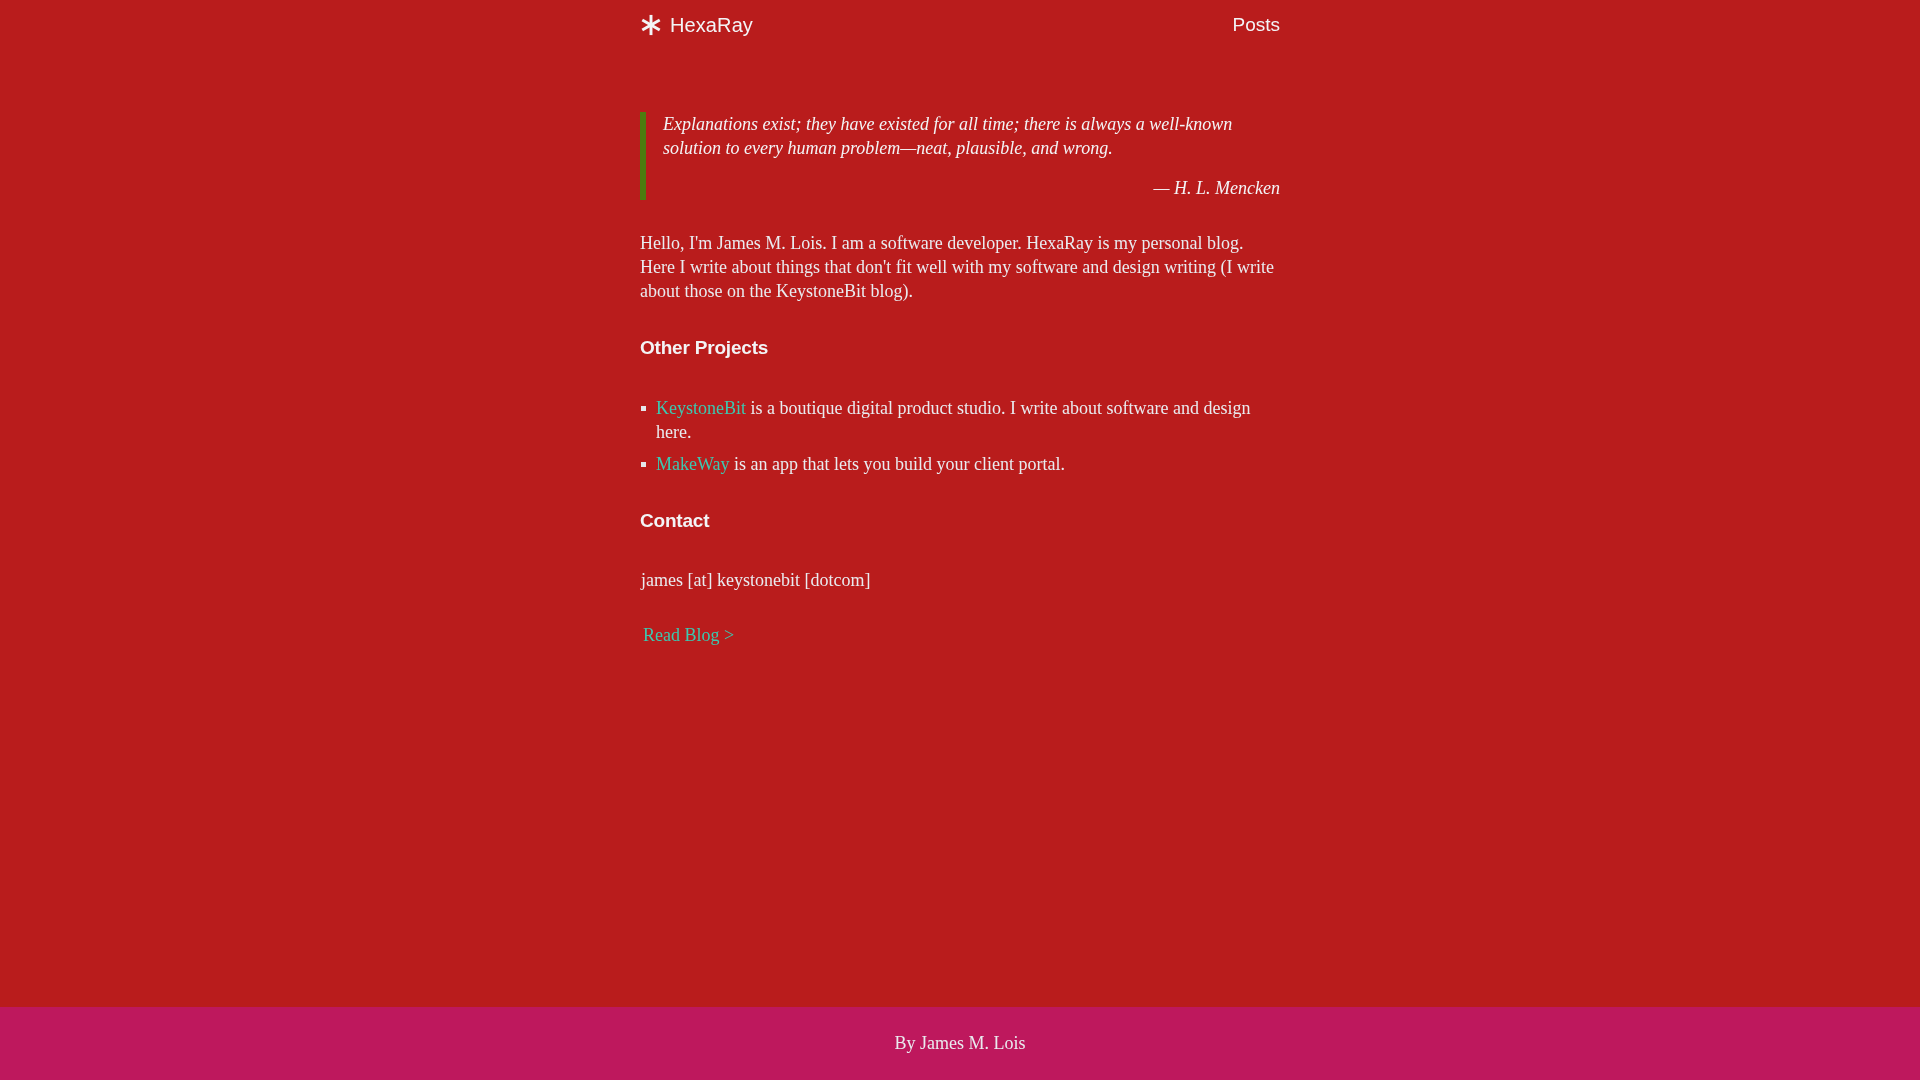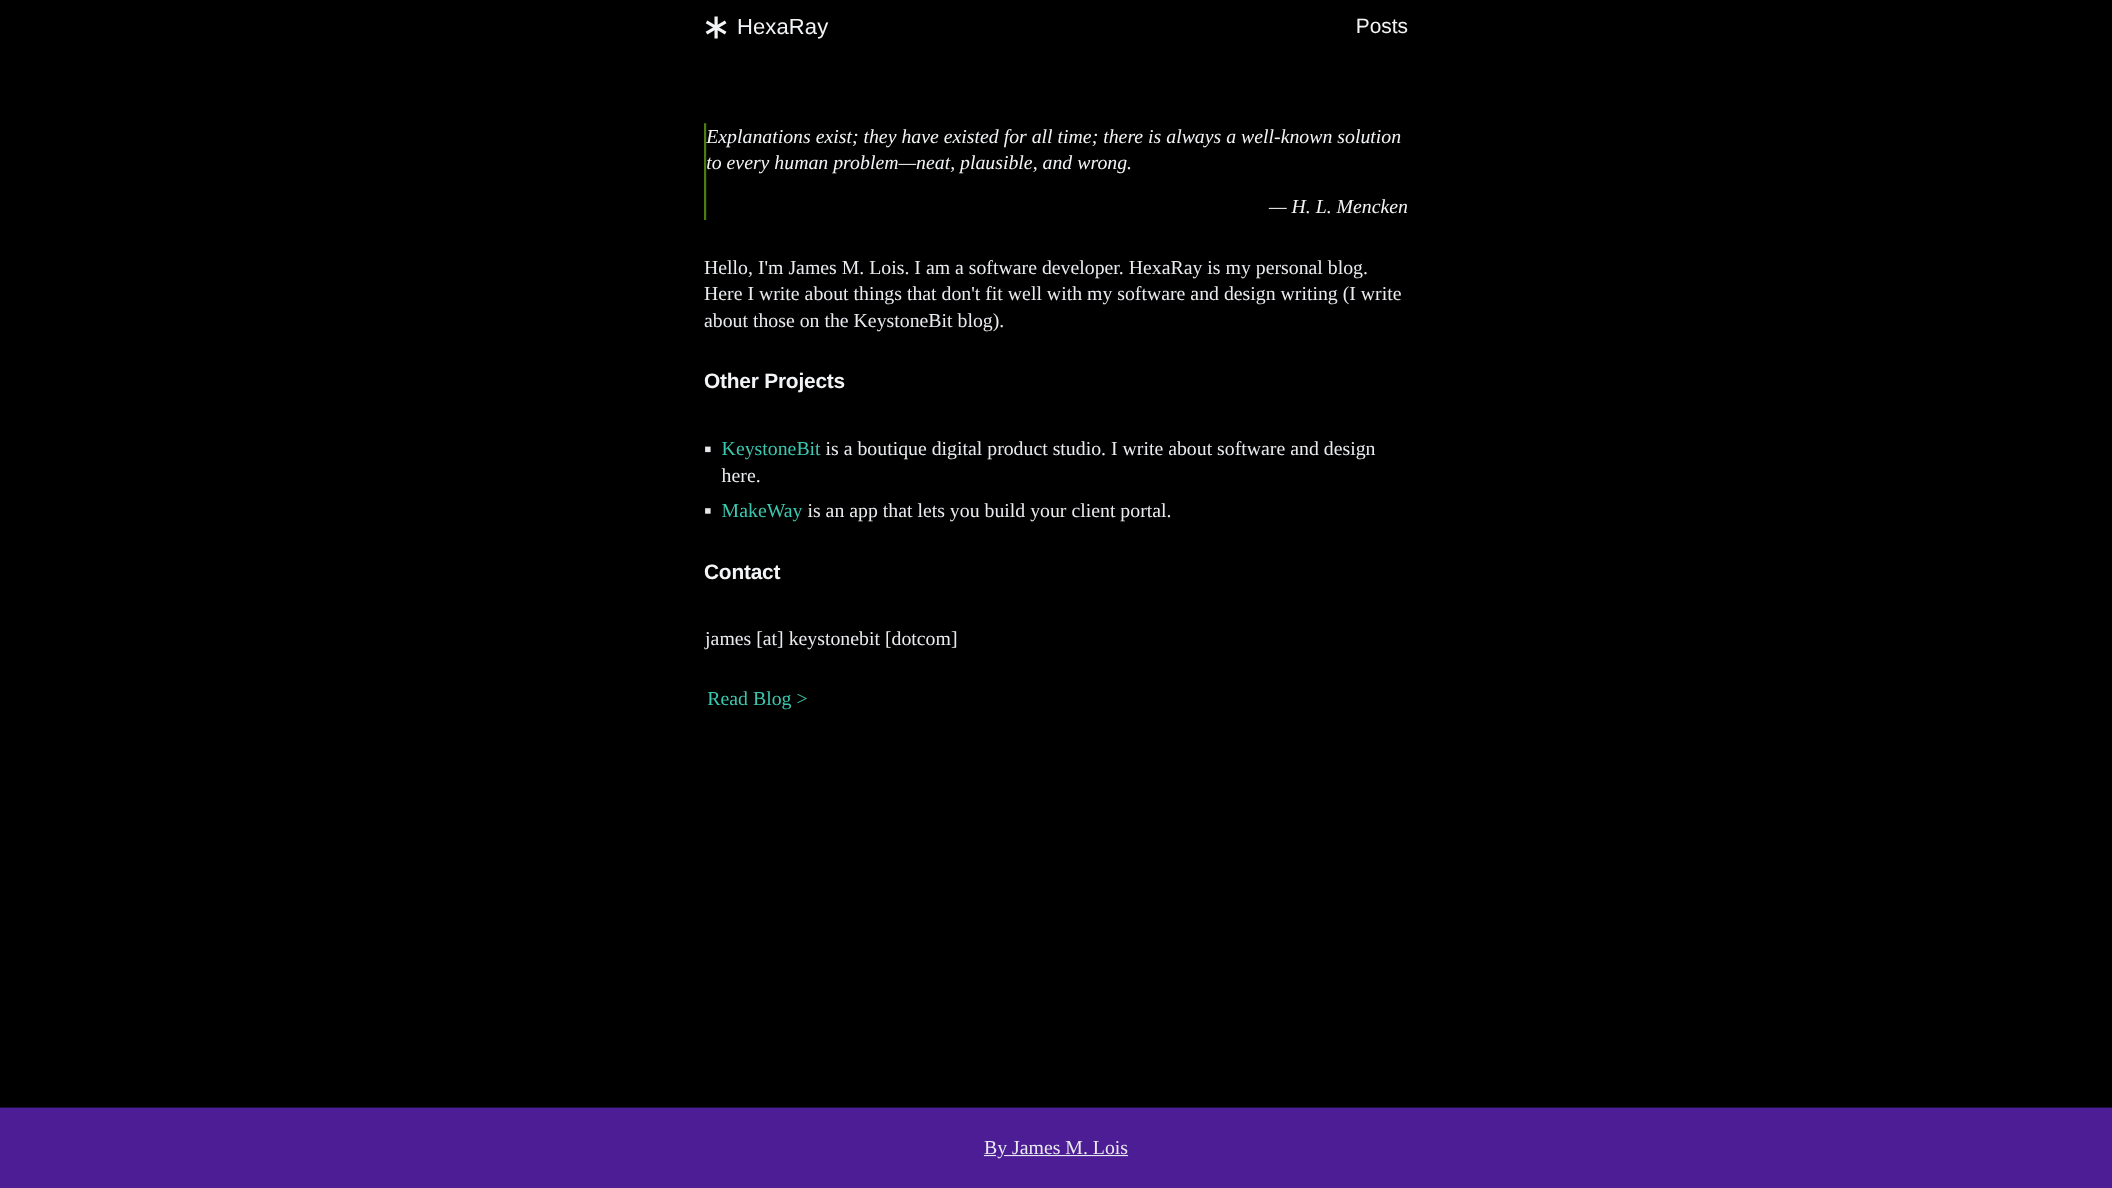--- a/index.html
+++ b/index.html
@@ -3,33 +3,33 @@
   <meta charset="utf-8">
   <style>
     * { box-sizing: border-box; margin: 0; padding: 0; }
     html, body { width: 1920px; height: 1080px; overflow: hidden; }
     body {
       background: #1e293b;
       color: #e5e7eb;
       font-family: "Liberation Serif", "DejaVu Serif", serif;
       position: relative;
     }
-    .page { position: absolute; left: 0; top: 0; width: 1920px; height: 1007px; background: #000000; }
+    .page { position: absolute; left: 0; top: 0; width: 1920px; height: 1007px; background: #b91c1c; }
     .wrap { position: absolute; left: 640px; width: 640px; top: 0; }
     header.top {
       height: 50px; display: flex; align-items: center; justify-content: space-between;
     }
     .brand { display: flex; align-items: center; gap: 8px; color: #f3f4f6; text-decoration: none; }
     .brand svg { width: 22px; height: 22px; display: block; }
     .brand-name { font-family: "Liberation Sans", "DejaVu Sans", sans-serif; font-size: 20px; letter-spacing: 0.1px; }
     .nav-link { font-family: "Liberation Sans", "DejaVu Sans", sans-serif; font-size: 19px; color: #f3f4f6; text-decoration: none; }
 
     blockquote {
       position: absolute; top: 112px; left: 0; width: 640px; height: 88px;
-      border-left: 2px solid #4d7c0f; 
+      border-left: 6px solid #4d7c0f; padding-left: 17px;
       font-style: italic; font-size: 18px; line-height: 24px; color: #f3f4f6;
     }
     blockquote .q { display: block; }
     blockquote .cite { display: block; margin-top: 16px; text-align: right; }
 
     .intro { position: absolute; top: 231px; left: 0; width: 640px; font-size: 18px; line-height: 24px; color: #e9ebef; }
 
     h2 {
       position: absolute; left: 0;
       font-family: Liberation Sans, sans-serif;
@@ -41,22 +41,22 @@
     ul.projects { position: absolute; top: 396px; left: 0; width: 640px; list-style: none; font-size: 18px; line-height: 24px; color: #e9ebef; }
     ul.projects li { position: relative; padding-left: 16px; margin-bottom: 8px; }
     ul.projects li .bullet { position: absolute; left: 1px; top: 10px; width: 5px; height: 5px; background: #e5e7eb; }
     a.teal { color: #3cc8b0; text-decoration: none; }
 
     .email { position: absolute; top: 568px; left: 1px; font-size: 18px; line-height: 24px; color: #e9ebef; }
     .read-blog { position: absolute; top: 623px; left: 3px; font-size: 18px; line-height: 24px; }
 
     footer {
       position: absolute; left: 0; top: 1007px; width: 1920px; height: 73px;
-      background: #4c1d95; display: flex; align-items: center; justify-content: center;
-      font-size: 18px; color: #e9ebef; text-decoration: underline;
+      background: #be185d; display: flex; align-items: center; justify-content: center;
+      font-size: 18px; color: #e9ebef;
     }
   </style>
 </head>
 <body>
 
 <div class="page">
   <div class="wrap">
     <header class="top">
       <a class="brand">
         <svg viewBox="0 0 24 24">

